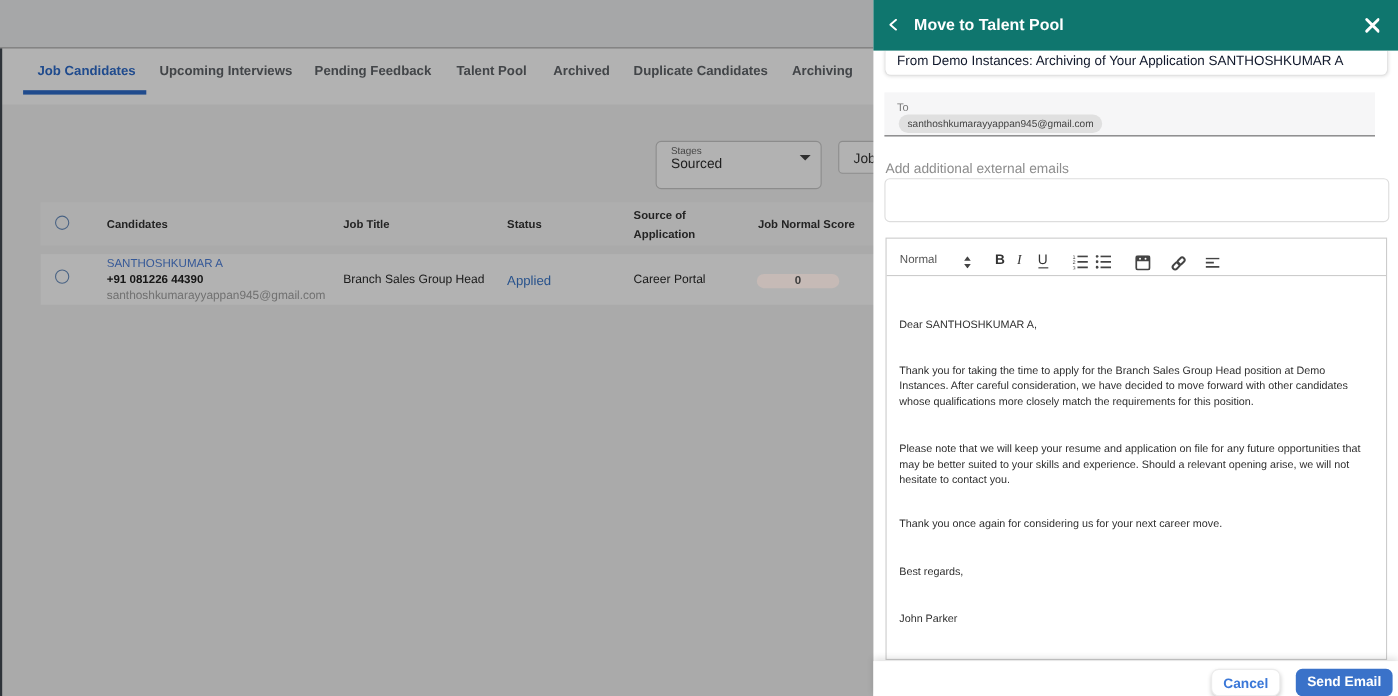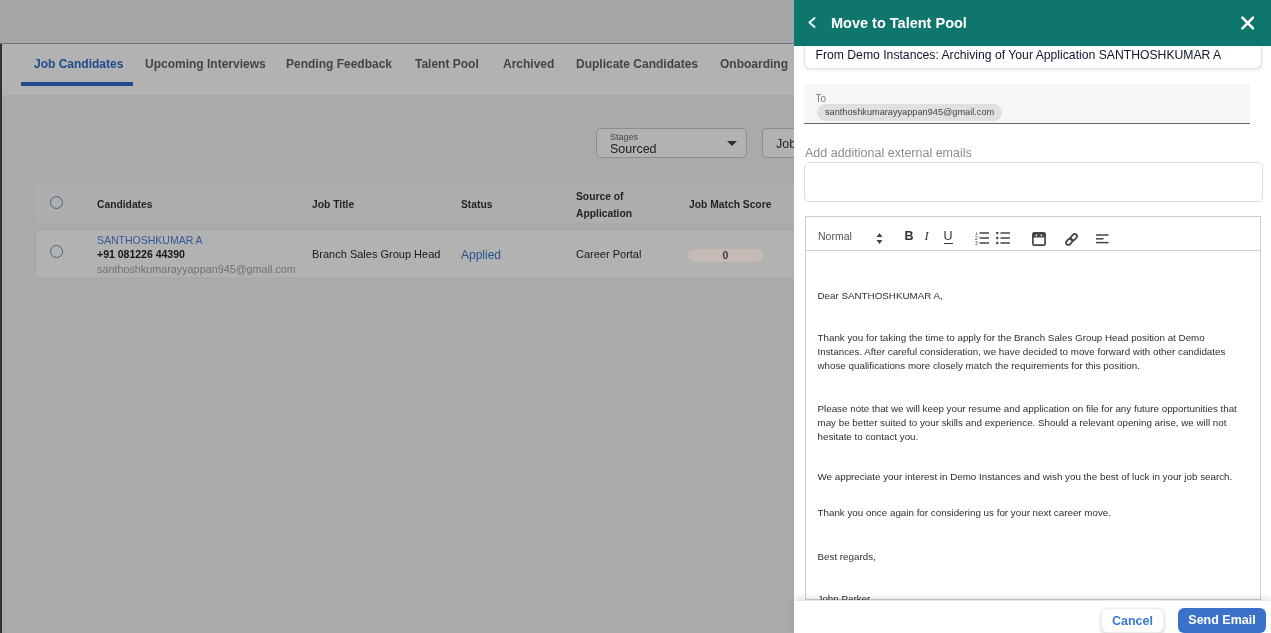--- a/index.html
+++ b/index.html
@@ -11,21 +11,21 @@
   .left { position:absolute; inset:0; }
   .topband { position:absolute; left:0; top:0; width:100%; height:44px; background:#eef0f1; border-bottom:1px solid #a8a8a8; }
   .tabstrip { position:absolute; left:2px; top:45px; width:100%; height:50px; background:#fff; }
   .leftedge { position:absolute; left:0; top:44px; width:2px; height:589px; background:#424a52; }
   .contentbg { position:absolute; left:2px; top:95px; width:100%; height:538px; background:#f4f4f4; }
 
   .tab { position:absolute; top:57px; font-size:12px; font-weight:bold; color:#5f6368; white-space:nowrap; }
   .tab.active { color:#2e6ccb; }
   .tabind { position:absolute; top:82px; left:21px; width:112px; height:4px; background:#2e6ccb; }
 
-  .select { position:absolute; left:596px; top:128px; width:151px; height:30px; background:#fff; border:1px solid #c9c9c9; border-radius:5px;text-align:center; }
+  .select { position:absolute; left:596px; top:128px; width:151px; height:44px; background:#fff; border:1px solid #c9c9c9; border-radius:5px;text-align:center; }
   .select .lab { position:absolute; left:13px; top:3px; font-size:9px; color:#666; }
   .select .val { position:absolute; left:13px; top:13px; font-size:12.5px; color:#2f2f2f; }
   .select .arr { position:absolute; right:9px; top:12px; width:0; height:0; border-left:5px solid transparent; border-right:5px solid transparent; border-top:5.5px solid #444; }
   .jobbtn { position:absolute; left:762px; top:128px; width:70px; height:30px; background:#fff; border:1px solid #c9c9c9; border-radius:4px; font-size:12.5px; color:#333; padding:8px 0 0 13px; }
 
   .thead { position:absolute; left:37px; top:184px; width:1200px; height:39px; background:#fafafa; }
   .trow  { position:absolute; left:37px; top:231px; width:1200px; height:46px; background:#fff; }
   .radio { position:absolute; width:13px; height:13px; border:1.7px solid #6b8fbe; border-radius:50%; }
   .hcell { position:absolute; font-size:10.3px; font-weight:bold; color:#333; }
   .dcell { position:absolute; font-size:10.8px; color:#2a2a2a; }
@@ -72,36 +72,36 @@
     <div class="topband"></div>
     <div class="tabstrip"></div>
     <div class="contentbg"></div>
     <div class="leftedge"></div>
     <span class="tab active" style="left:34px;">Job Candidates</span>
     <span class="tab" style="left:145px;">Upcoming Interviews</span>
     <span class="tab" style="left:286px;">Pending Feedback</span>
     <span class="tab" style="left:415px;">Talent Pool</span>
     <span class="tab" style="left:503px;">Archived</span>
     <span class="tab" style="left:576px;">Duplicate Candidates</span>
-    <span class="tab" style="left:720px;">Onboarding</span>
+    <span class="tab" style="left:720px;">Archiving</span>
     <div class="tabind"></div>
     <div class="select">
       <div class="lab">Stages</div>
       <div class="val">Sourced</div>
       <div class="arr"></div>
     </div>
     <div class="jobbtn">Job</div>
 
     <div class="thead">
       <div class="radio" style="left:13px; top:12px;"></div>
       <div class="hcell" style="left:60px; top:15px;">Candidates</div>
       <div class="hcell" style="left:275px; top:15px;">Job Title</div>
       <div class="hcell" style="left:424px; top:15px;">Status</div>
       <div class="hcell" style="left:539px; top:5px; width:60px; line-height:16.5px;">Source of Application</div>
-      <div class="hcell" style="left:652px; top:15px;">Job Match Score</div>
+      <div class="hcell" style="left:652px; top:15px;">Job Normal Score</div>
     </div>
     <div class="trow">
       <div class="radio" style="left:13px; top:14px;"></div>
       <div class="dcell" style="left:60px; top:2px; line-height:14.4px;">
         <span style="color:#4d7fd9; font-size:10.5px;">SANTHOSHKUMAR A</span><br>
         <span style="color:#222; font-weight:bold; font-size:10.5px;">+91 081226 44390</span><br>
         <span style="color:#a2a2a2;">santhoshkumarayyappan945@gmail.com</span>
       </div>
       <div class="dcell" style="left:275px; top:17px; font-size:11px;">Branch Sales Group Head</div>
       <div class="dcell" style="left:424px; top:17px; font-size:12px; color:#3b77c9;">Applied</div>
@@ -172,21 +172,20 @@
               <line x1="0" y1="1" x2="12.5" y2="1"></line>
               <line x1="0" y1="4.8" x2="7.5" y2="4.8"></line>
               <line x1="0" y1="8.6" x2="12.5" y2="8.6"></line>
             </g>
           </svg>
       </div>
       <div class="ebody">
         <p class="sp1">Dear SANTHOSHKUMAR A,</p>
         <p class="sp2">Thank you for taking the time to apply for the Branch Sales Group Head position at Demo<br>Instances. After careful consideration, we have decided to move forward with other candidates<br>whose qualifications more closely match the requirements for this position.</p>
         <p class="sp3">Please note that we will keep your resume and application on file for any future opportunities that<br>may be better suited to your skills and experience. Should a relevant opening arise, we will not<br>hesitate to contact you.</p>
-        <p class="sp4">We appreciate your interest in Demo Instances and wish you the best of luck in your job search.</p>
         <p class="sp5">Thank you once again for considering us for your next career move.</p>
         <p class="sp6">Best regards,</p>
         <p class="sp7">John Parker</p>
       </div>
     </div>
 
     <div class="phead">
       <svg class="back" viewBox="0 0 13 13">
           <path d="M9 1.2 L2.8 6.5 L9 11.8" fill="none" stroke="#fff" stroke-width="2" stroke-linecap="round" stroke-linejoin="round"></path>
         </svg>

